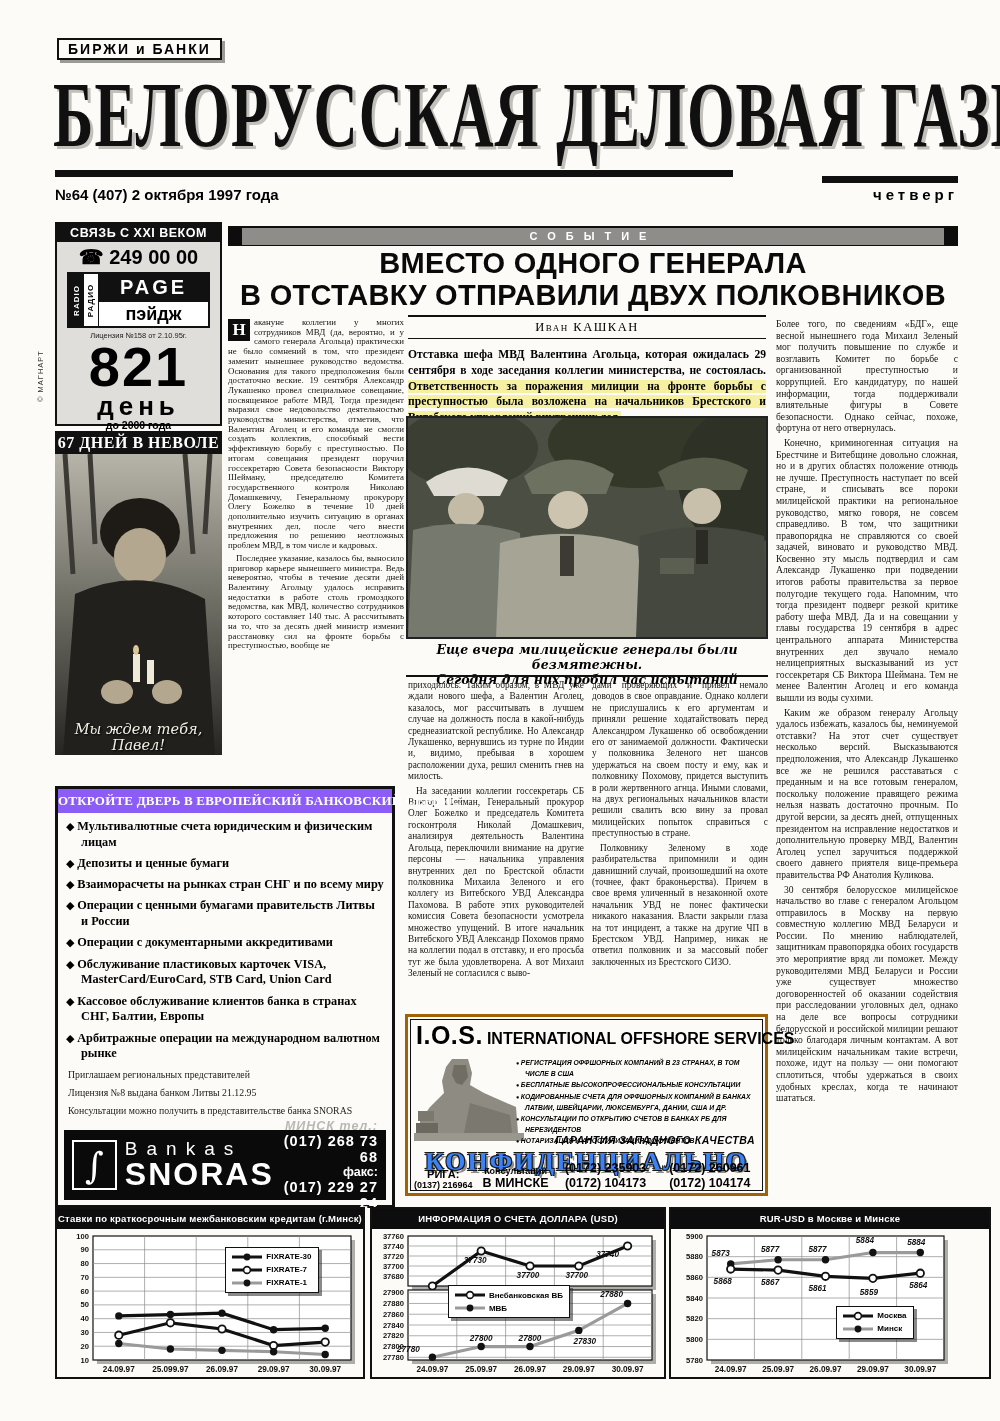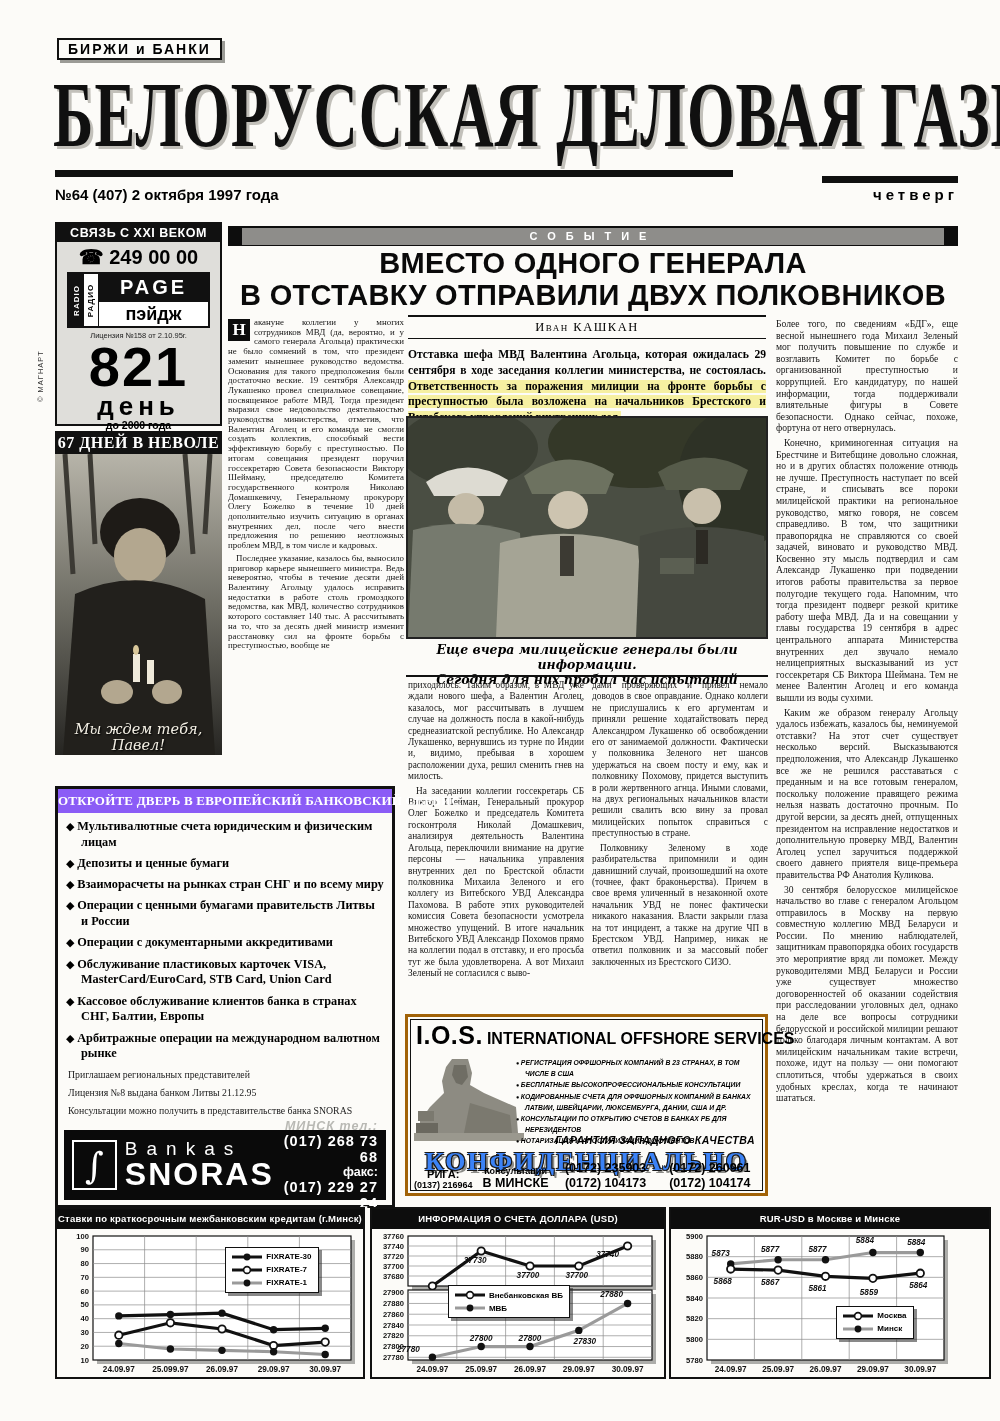--- a/index.html
+++ b/index.html
@@ -217,21 +217,21 @@
       <path d="M92,125 Q160,105 230,128 L236,220 L88,220 Z" fill="#a5a495"></path>
       <rect x="152" y="118" width="14" height="40" fill="#3c3a33"></rect>
       <path d="M250,54 Q294,26 340,52 L332,72 L258,72 Z" fill="#565b4a"></path>
       <ellipse cx="294" cy="88" rx="19" ry="18" fill="#c9c0ac"></ellipse>
       <path d="M232,118 Q294,100 356,118 L360,220 L228,220 Z" fill="#45483f"></path>
       <rect x="288" y="112" width="12" height="34" fill="#2c2a24"></rect>
       <rect x="252" y="140" width="34" height="16" fill="#5b5f52"></rect>
     </svg>
   </div>
   <div class="abs caption2">
-    <div>Еще вчера милицейские генералы были информации.</div>
+    <div>Еще вчера милицейские генералы были безмятежны.</div>
     <div>Сегодня для них пробил час испытаний</div>
   </div>
   <div class="abs capline"></div>
 
   <div class="abs bodycol col2">
     <p>приходилось. Таким образом, в МВД уже ждали нового шефа, а Валентин Аголец, казалось, мог рассчитывать в лучшем случае на должность посла в какой-нибудь среднеазиатской республике. Но Александр Лукашенко, вернувшись из турне по Индии и, видимо, пребывая в хорошем расположении духа, решил сменить гнев на милость.</p>
     <p>На заседании коллегии госсекретарь СБ Виктор Шейман, Генеральный прокурор Олег Божелко и председатель Комитета госконтроля Николай Домашкевич, анализируя деятельность Валентина Агольца, переключили внимание на другие персоны — начальника управления внутренних дел по Брестской области полковника Михаила Зеленого и его коллегу из Витебского УВД Александра Пахомова. В работе этих руководителей комиссия Совета безопасности усмотрела множество упущений. В итоге начальник Витебского УВД Александр Похомов прямо на коллегии подал в отставку, и его просьба тут же была удовлетворена. А вот Михаил Зеленый не согласился с выво-</p>
   </div>
   <div class="abs bodycol col3">
     <p>дами проверяющих и привел немало доводов в свое оправдание. Однако коллеги не прислушались к его аргументам и приняли решение ходатайствовать перед Александром Лукашенко об освобождении его от занимаемой должности. Фактически у полковника Зеленого нет шансов удержаться на своем посту и ему, как и полковнику Похомову, придется выступить в роли жертвенного агнца. Иными словами, на двух региональных начальников власти решили свалить всю вину за провал милицейских попыток справиться с преступностью в стране.</p>

